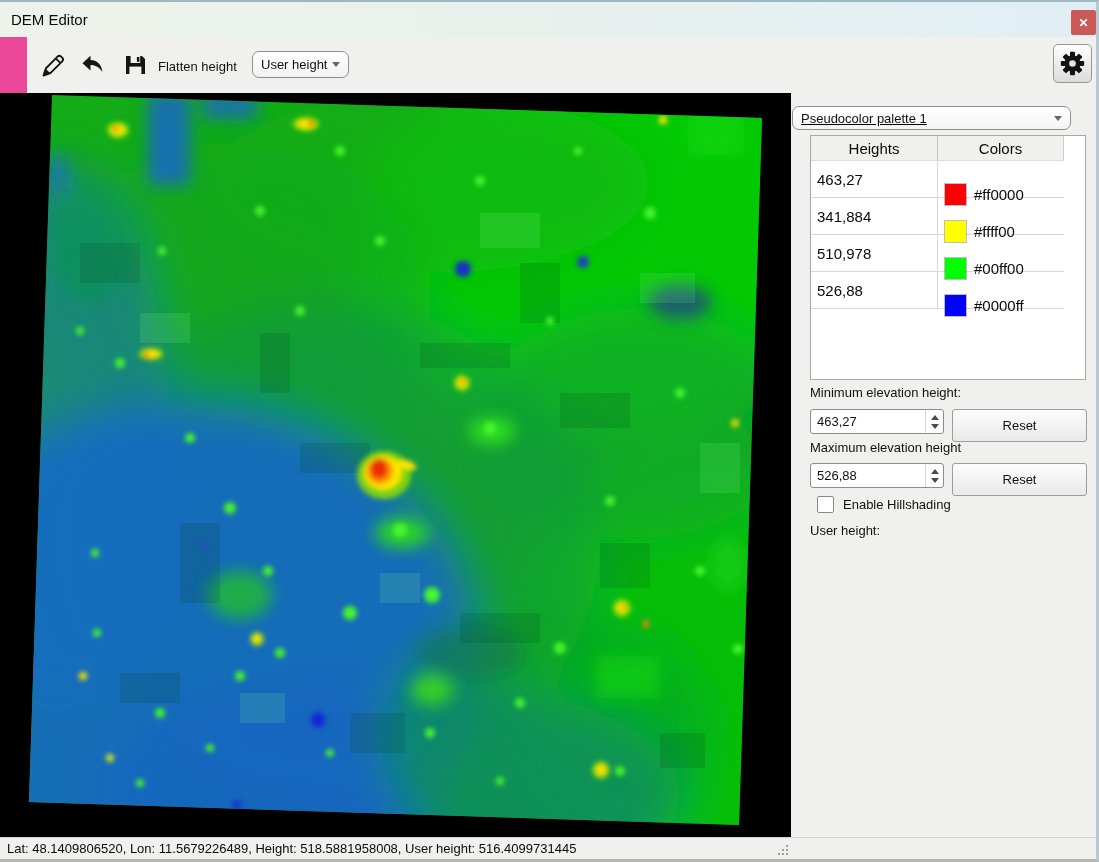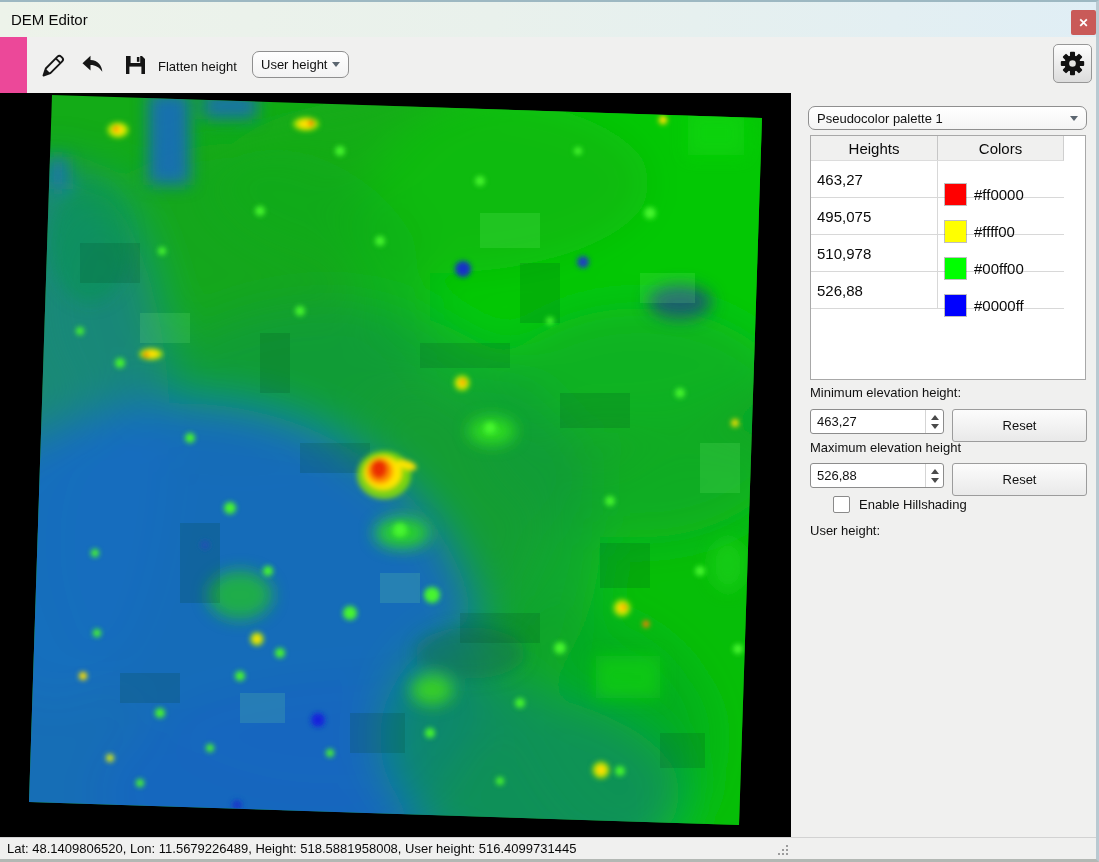--- a/index.html
+++ b/index.html
@@ -33,22 +33,22 @@
   .gear-btn{position:absolute;right:4px;top:7px;width:39px;height:39px;
     border:1px solid #979797;border-radius:5px;
     background:linear-gradient(#fdfdfd,#dcdcdc);padding:0;cursor:pointer;}
   .gear-btn svg{display:block;margin:0 auto;}
   
   .viewport{position:absolute;left:0;top:91px;width:791px;height:747px;
     background:#000;cursor:crosshair;}
   .dem{display:block;}
   
   .sidepanel{position:absolute;left:791px;top:91px;right:0;bottom:21px;background:#f0f0ef;}
-  .palette-combo{position:absolute;left:17px;top:13px;width:279px;height:24px;
-    background:linear-gradient(#ffffff,#f4f4f4);}
+  .palette-combo{position:absolute;left:1px;top:13px;width:279px;height:24px;
+    background:linear-gradient(#ffffff,#f4f4f4);text-decoration:underline;}
   .table{position:absolute;left:19px;top:42px;width:276px;height:245px;
     box-sizing:border-box;background:#fff;border:1px solid #a8a8a8;}
   .thead{display:flex;width:252px;height:24px;background:#f0f0ef;
     border-bottom:1px solid #dcdcdc;border-right:1px solid #cfcfcf;}
   .th{font-size:15px;color:#0a0a0a;display:flex;align-items:center;justify-content:center;}
   .th.h1{width:127px;border-right:1px solid #c6c6c6;box-sizing:border-box;}
   .th.h2{width:125px;}
   .trow{display:flex;width:253px;height:37px;border-bottom:1px solid #d8d8d8;
     box-sizing:border-box;cursor:pointer;}
   .td{display:flex;align-items:center;font-size:15px;color:#0a0a0a;box-sizing:border-box;}
@@ -65,21 +65,21 @@
   .spin{width:17px;display:flex;flex-direction:column;align-items:center;
     justify-content:center;gap:4px;border-left:1px solid #d5d5d5;cursor:pointer;}
   .spin-up{width:0;height:0;border-left:4px solid transparent;
     border-right:4px solid transparent;border-bottom:5px solid #4a4a4a;}
   .spin-down{width:0;height:0;border-left:4px solid transparent;
     border-right:4px solid transparent;border-top:5px solid #4a4a4a;}
   .reset-btn{position:absolute;box-sizing:border-box;width:135px;height:33px;
     border:1px solid #9c9c9c;border-radius:3px;
     background:linear-gradient(#fcfcfc,#e9e9e9);font-family:"Liberation Sans",sans-serif;
     font-size:13px;color:#111;cursor:pointer;}
-  .check-row{position:absolute;left:34px;top:403px;display:flex;align-items:center;padding-left:8px;}
+  .check-row{position:absolute;left:18px;top:403px;display:flex;align-items:center;padding-left:8px;}
   .checkbox{width:15px;height:15px;background:#fff;border:1px solid #8a8a8a;
     border-radius:2px;display:inline-block;cursor:pointer;}
   .check-label{font-size:13px;color:#111;margin-left:9px;}
   
   .statusbar{position:absolute;left:0;bottom:0;right:0;height:21px;
     border-top:1px solid #d2d2d2;background:#f0f0ef;margin-top:48px;}
   .status-text{position:absolute;left:7px;top:3px;font-size:13px;color:#0a0a0a;
     white-space:nowrap;}
   .sizegrip{position:absolute;left:776px;top:5px;cursor:nwse-resize;}
 </style>
@@ -302,21 +302,21 @@
       </div>
       <div class="tbody">
           <div class="trow">
             <div class="td heights">463,27</div>
             <div class="td colors">
               <span class="swatch" style="background: rgb(255, 0, 0);"></span>
               <span class="hex">#ff0000</span>
             </div>
           </div>
           <div class="trow">
-            <div class="td heights">495,075</div>
+            <div class="td heights">341,884</div>
             <div class="td colors">
               <span class="swatch" style="background: rgb(255, 255, 0);"></span>
               <span class="hex">#ffff00</span>
             </div>
           </div>
           <div class="trow">
             <div class="td heights">510,978</div>
             <div class="td colors">
               <span class="swatch" style="background: rgb(0, 255, 0);"></span>
               <span class="hex">#00ff00</span>

